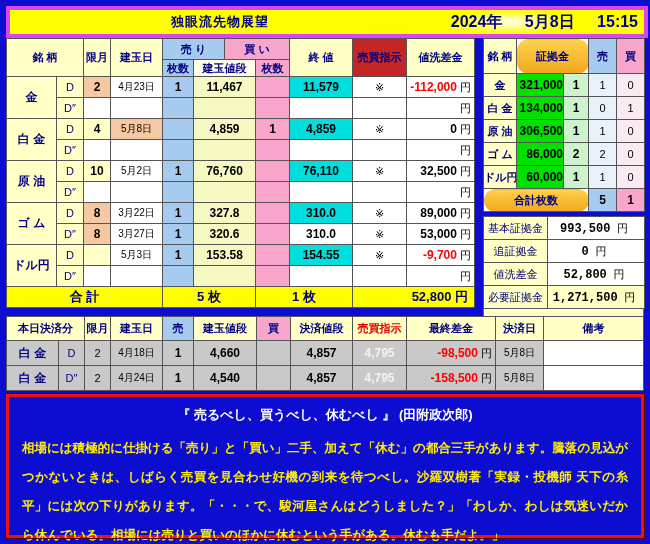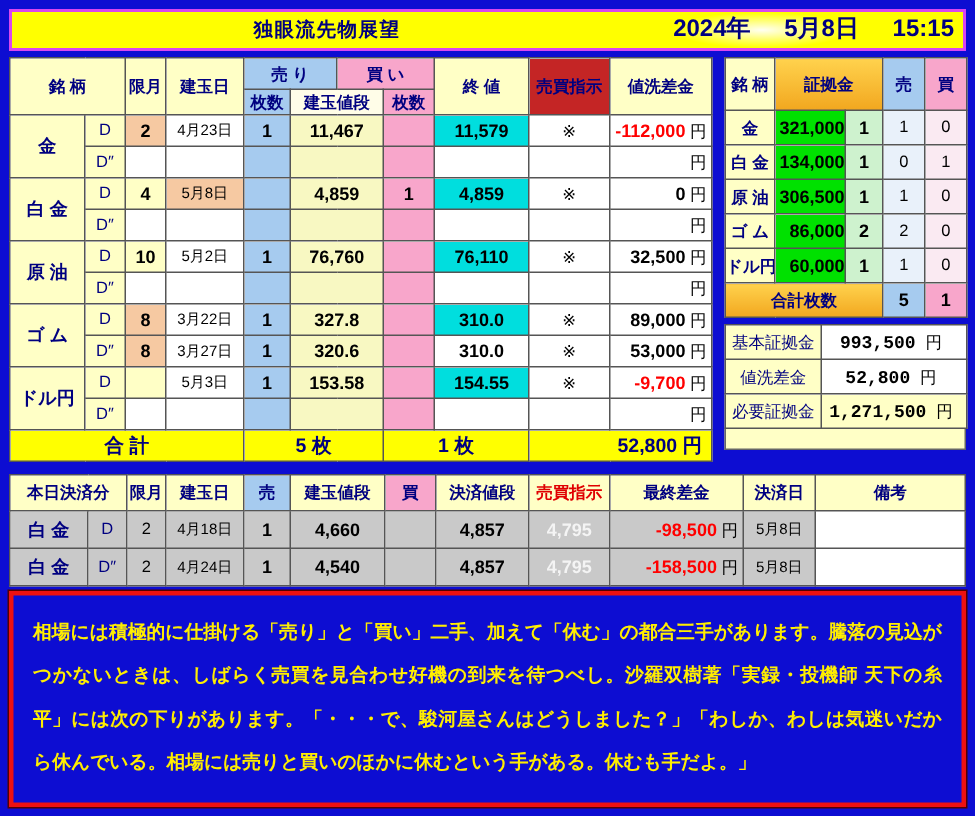--- a/index.html
+++ b/index.html
@@ -7,21 +7,21 @@
     width:650px;height:544px;
     background:#0d0dd2;
     font-family:"Liberation Sans","DejaVu Sans",sans-serif;
     position:relative;overflow:hidden;
   }
   .abs{position:absolute;}
 
   
   #titlebar{
     left:6px;top:6px;width:634px;height:24px;
-    background:#ffff00;border:2px solid #d946ef;
+    background:#ffff00;border:4px solid #d946ef;
   }
   #titlebar .glow{
     position:absolute;left:440px;top:0;width:120px;height:24px;
     background:radial-gradient(ellipse at center,rgba(255,255,255,.95) 0%,rgba(255,255,255,0) 70%);
   }
   #app-title{
     position:absolute;left:0;top:0;width:420px;height:24px;line-height:24px;
     text-align:center;font-size:13px;font-weight:bold;color:#000080;letter-spacing:1px;
   }
   #datetime{
@@ -64,21 +64,21 @@
   .total-row .amt{text-align:right;padding-right:6px;}
 
   
   #marginpanel{left:483px;top:38px;width:161px;}
   #margintbl td{height:22px;}
   #margintbl tr.h td{height:34px;}
   .green{background:#00e100;text-align:right;}
   .ltgreen{background:#cef2ce;}
   .ltblue{background:#e9f1fa;}
   .ltpink{background:#faeaf2;}
-  .orange{background:linear-gradient(#ffd24d,#f2a71f);color:#000080;font-weight:bold;}
+  .orange{background:linear-gradient(#ffd24d,#f2a71f);color:#000080;font-weight:bold;border-radius:12px;}
   #summarytbl{margin-top:4px;font-family:Liberation Mono, monospace;}
   #summarytbl td{height:22px;}
   #summarytbl .val{text-align:center;padding-right:4px;background:#fff;}
   #summarytbl .val.hl{background:#ffffc6;}
   #rfiller{background:#ffffc6;height:13px;border:1px solid #666;border-top:none;}
 
   
   #settlement{left:6px;top:316px;}
   #settlement td{height:24px;}
   #settlement tr.h td{height:23px;text-align:center;}
@@ -333,20 +333,24 @@
 
   <table id="summarytbl" style="width:161px">
     <colgroup>
         <col style="width:64px">
         <col style="width:97px">
       </colgroup>
     <tbody>
         <tr>
       <td class="pale hdr" style="font-weight:normal">基本証拠金</td>
       <td class="val"><span class="num">993,500</span> <span class="yen">円</span></td>
+    </tr>
+    <tr>
+      <td class="pale hdr" style="font-weight:normal">追証拠金</td>
+      <td class="val"><span class="num">0</span> <span class="yen">円</span></td>
     </tr>
     <tr>
       <td class="pale hdr" style="font-weight:normal">値洗差金</td>
       <td class="val"><span class="num">52,800</span> <span class="yen">円</span></td>
     </tr>
     <tr>
       <td class="pale hdr" style="font-weight:normal">必要証拠金</td>
       <td class="val hl"><span class="num">1,271,500</span> <span class="yen">円</span></td>
     </tr>
   </tbody>
@@ -408,14 +412,15 @@
     <td class="gray num">4,857</td>
     <td class="gray whiteinst">4,795</td>
     <td class="gray mtm"><span class="num neg">-158,500</span> <span class="yen">円</span></td>
     <td class="gray date">5月8日</td>
     <td></td>
   </tr>
 </tbody>
   </table>
 
 <div id="notice" class="abs">
+  <div id="notice-title">『 売るべし、買うべし、休むべし 』 (田附政次郎)</div>
   <div id="notice-body">相場には積極的に仕掛ける「売り」と「買い」二手、加えて「休む」の都合三手があります。騰落の見込がつかないときは、しばらく売買を見合わせ好機の到来を待つべし。沙羅双樹著「実録・投機師 天下の糸平」には次の下りがあります。「・・・で、駿河屋さんはどうしました？」「わしか、わしは気迷いだから休んでいる。相場には売りと買いのほかに休むという手がある。休むも手だよ。」</div>
 </div>
 
 </body></html>

